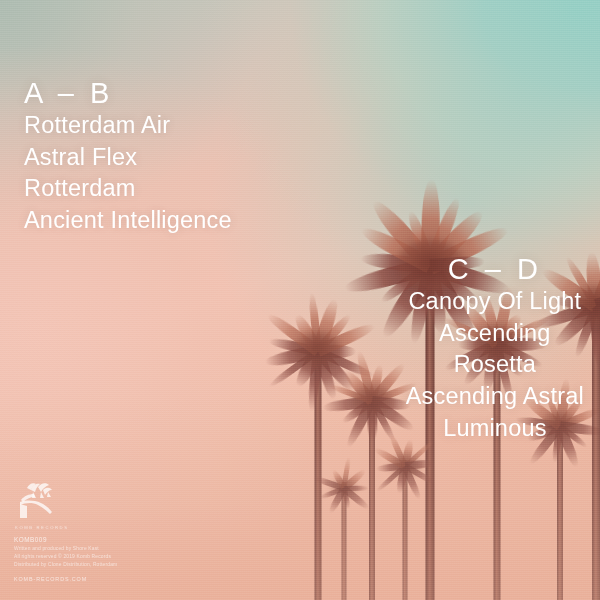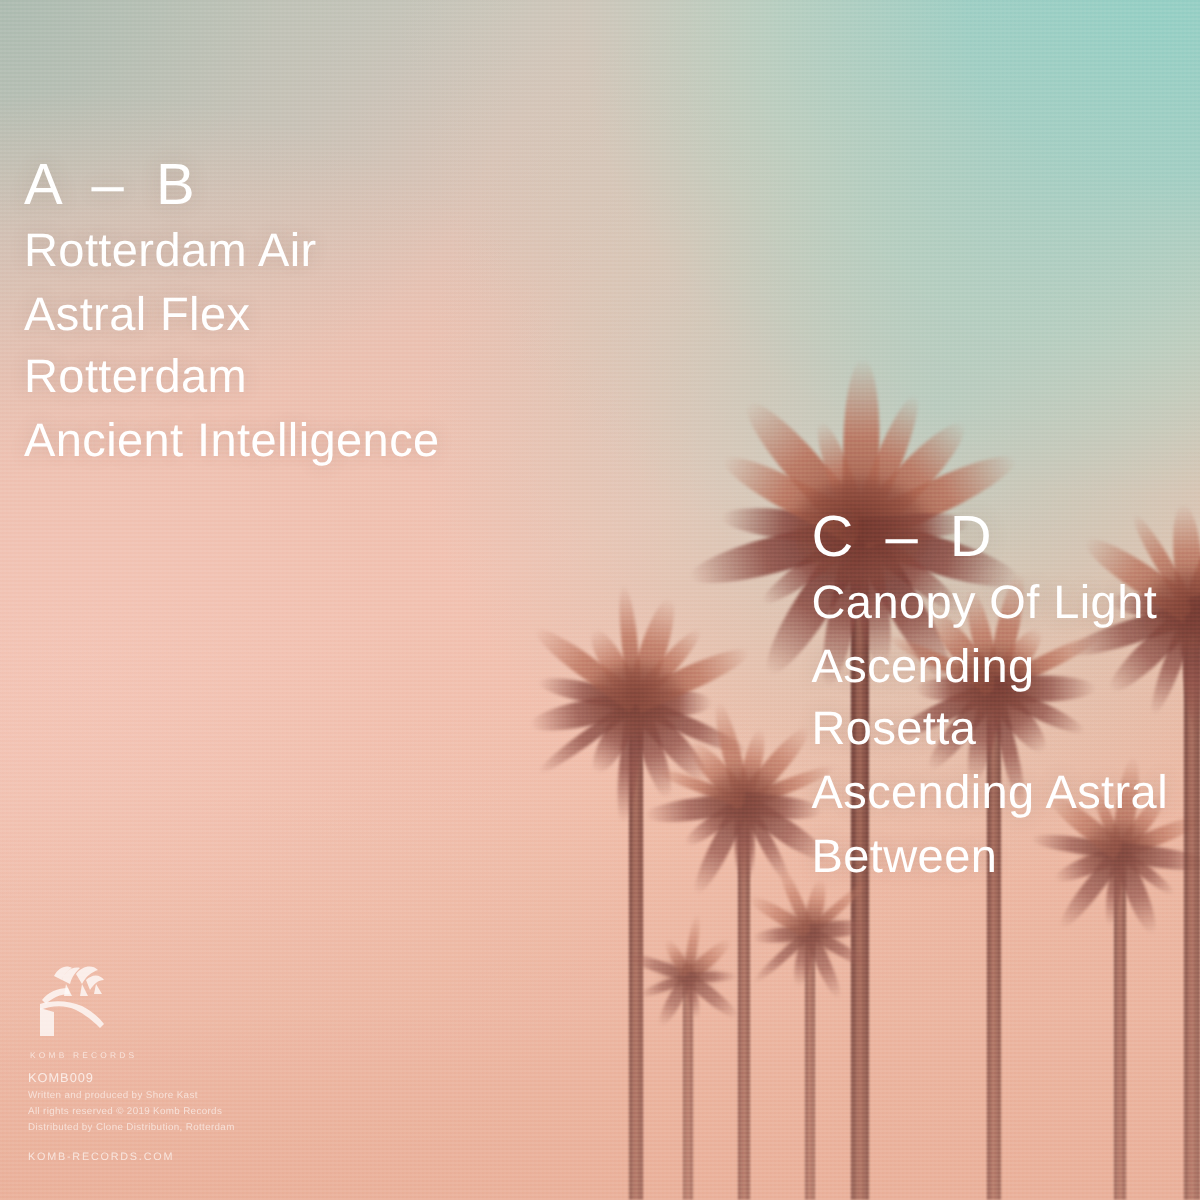--- a/index.html
+++ b/index.html
@@ -103,22 +103,22 @@
     text-shadow:0 0 10px rgba(120,90,80,.18);
   }
   .tracklist .track{
     font-size:23.5px;
     font-weight:300;
     letter-spacing:.2px;
     line-height:1.345;
     white-space:nowrap;
     text-shadow:0 0 9px rgba(120,90,80,.20);
   }
-  #side-ab{ left:12px; top:76px; text-align:left; }
-  #side-cd{ right:16px; top:252px; text-align:left; }
+  #side-ab{ left:24px; top:76px; text-align:left; }
+  #side-cd{ right:16px; top:252px; text-align:center; }
 
   
   #label-block{
     position:absolute;left:14px;bottom:18px;
     width:220px;
   }
   .logo-mark{
     width:46px;height:44px;
     position:relative;
     opacity:.92;
@@ -327,21 +327,21 @@
     <div class="track">Rotterdam</div>
     <div class="track">Ancient Intelligence</div>
   </div>
 
   <div class="tracklist" id="side-cd">
     <div class="side">C – D</div>
     <div class="track">Canopy Of Light</div>
     <div class="track">Ascending</div>
     <div class="track">Rosetta</div>
     <div class="track">Ascending Astral</div>
-    <div class="track">Between</div>
+    <div class="track">Luminous</div>
   </div>
 
   <div id="label-block">
 
     <div class="logo-mark">
       <svg viewBox="0 0 46 44" width="46" height="44" aria-hidden="true">
         <g fill="rgba(255,255,255,.82)">
           <path d="M7 22 C10 18 15 16 20 16 L21 19 C16 19 12 21 9 24 Z"></path>
           <path d="M6 24 C12 22 20 22 27 25 C31 27 35 30 38 34 L36 36
                    C32 32 28 29 24 27 C18 24 11 25 6 27 Z"></path>

